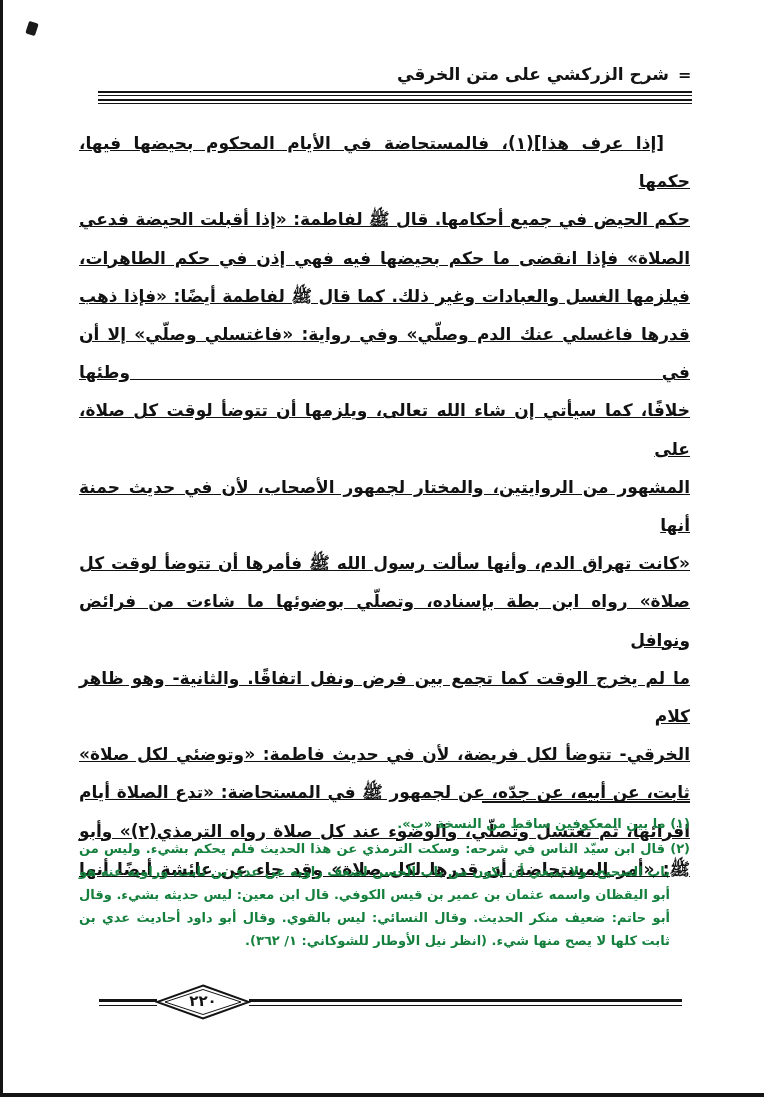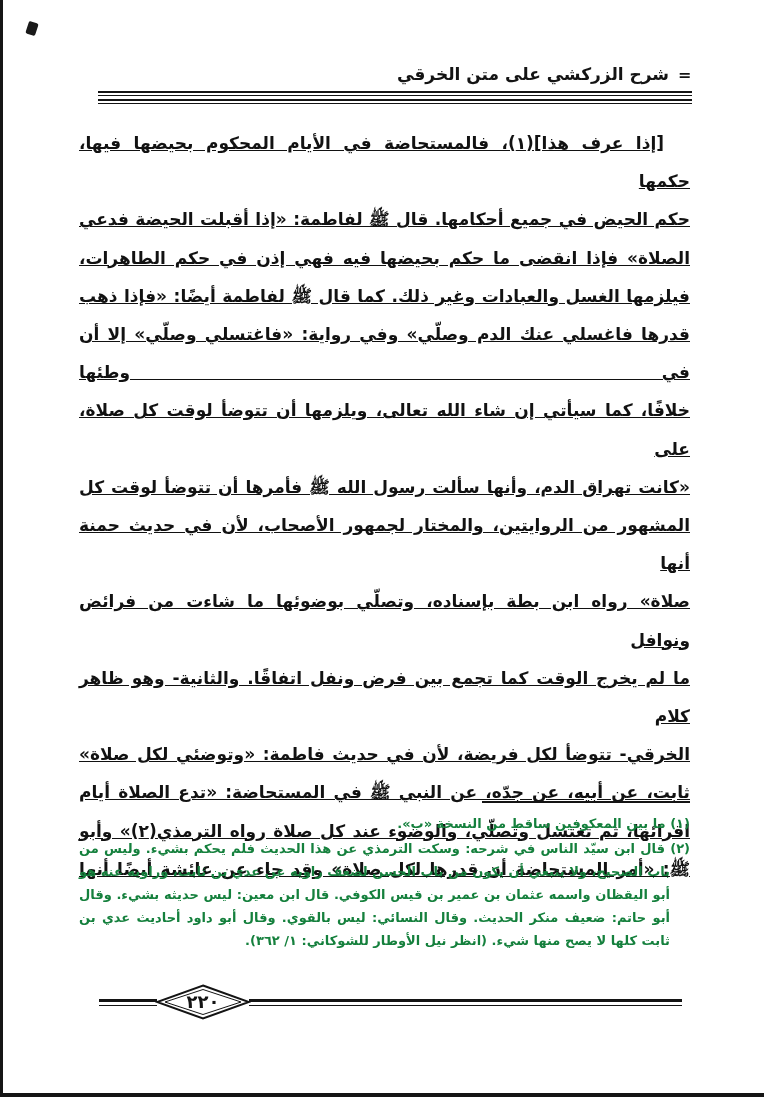--- a/index.html
+++ b/index.html
@@ -87,21 +87,21 @@
   .foot-rule.left  { width: 58px; }
   .foot-rule.right { flex: 1; }
   .diamond {
     position: relative; flex: 0 0 auto;
     width: 96px; height: 36px; margin: 0 -2px;
   }
   .diamond svg { display: block; width: 96px; height: 36px; }
   .page-num {
     position: absolute; inset: 0;
     display: flex; align-items: center; justify-content: center;
-    font-size: 18px; font-weight: bold;
+    font-size: 15px; font-weight: bold;
     padding-bottom: 2px;
   }
 </style>
 </head>
 <body>
 
 <div class="page">
 
   <div class="ink-blot"></div>
 
@@ -121,32 +121,32 @@
       <div class="line">حكم الحيض في جميع أحكامها. قال ﷺ لفاطمة: «إذا أقبلت الحيضة فدعي</div>
 
       <div class="line">الصلاة» فإذا انقضى ما حكم بحيضها فيه فهي إذن في حكم الطاهرات،</div>
 
       <div class="line">فيلزمها الغسل والعبادات وغير ذلك. كما قال ﷺ لفاطمة أيضًا: «فإذا ذهب</div>
 
       <div class="line">قدرها فاغسلي عنك الدم وصلّي» وفي رواية: «فاغتسلي وصلّي» إلا أن في وطئها</div>
 
       <div class="line">خلافًا، كما سيأتي إن شاء الله تعالى، ويلزمها أن تتوضأ لوقت كل صلاة، على</div>
 
+      <div class="line">المشهور من الروايتين، والمختار لجمهور الأصحاب، لأن في حديث حمنة أنها</div>
+
       <div class="line">«كانت تهراق الدم، وأنها سألت رسول الله ﷺ فأمرها أن تتوضأ لوقت كل</div>
-
-      <div class="line">المشهور من الروايتين، والمختار لجمهور الأصحاب، لأن في حديث حمنة أنها</div>
 
       <div class="line">صلاة» رواه ابن بطة بإسناده، وتصلّي بوضوئها ما شاءت من فرائض ونوافل</div>
 
       <div class="line">ما لم يخرج الوقت كما تجمع بين فرض ونفل اتفاقًا. والثانية- وهو ظاهر كلام</div>
 
       <div class="line">الخرقي- تتوضأ لكل فريضة، لأن في حديث فاطمة: «وتوضئي لكل صلاة»</div>
 
 
-      <div class="line">ثابت، عن أبيه، عن جدّه، عن النبي ﷺ في المستحاضة: «تدع الصلاة أيام</div>
+      <div class="line">ثابت، عن أبيه، عن جدّه، عن لجمهور ﷺ في المستحاضة: «تدع الصلاة أيام</div>
 
       <div class="line">اقرائها، ثم تغتسل وتصلّي، والوضوء عند كل صلاة رواه الترمذي(٢)» وأبو</div>
 
 
       <div class="line">ﷺ: «أمر المستحاضة أن قدرها لكل صلاة» وقد جاء عن عائشة أيضًا أنها</div>
     </main>
 
   <div class="footnote-sep"></div>
 
   <section class="footnotes">

